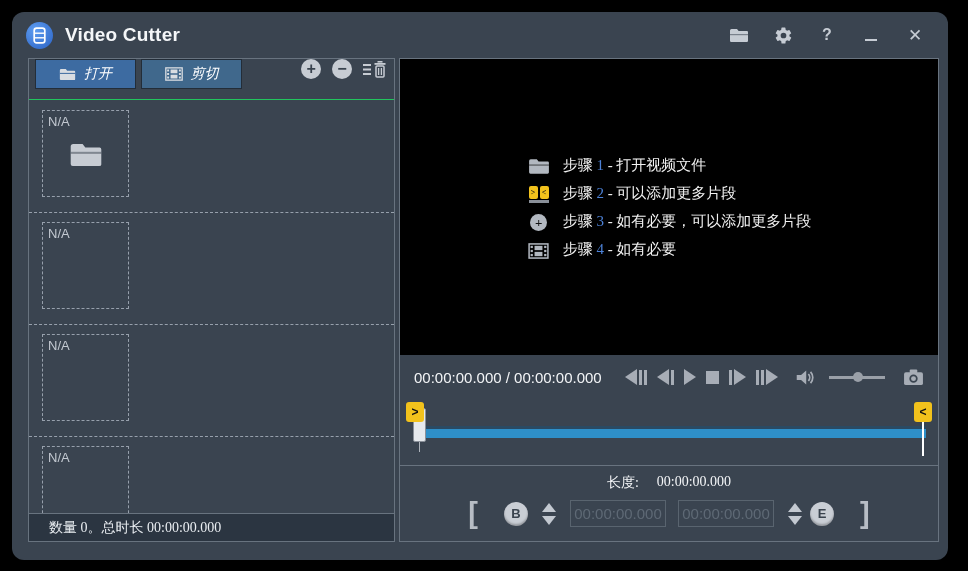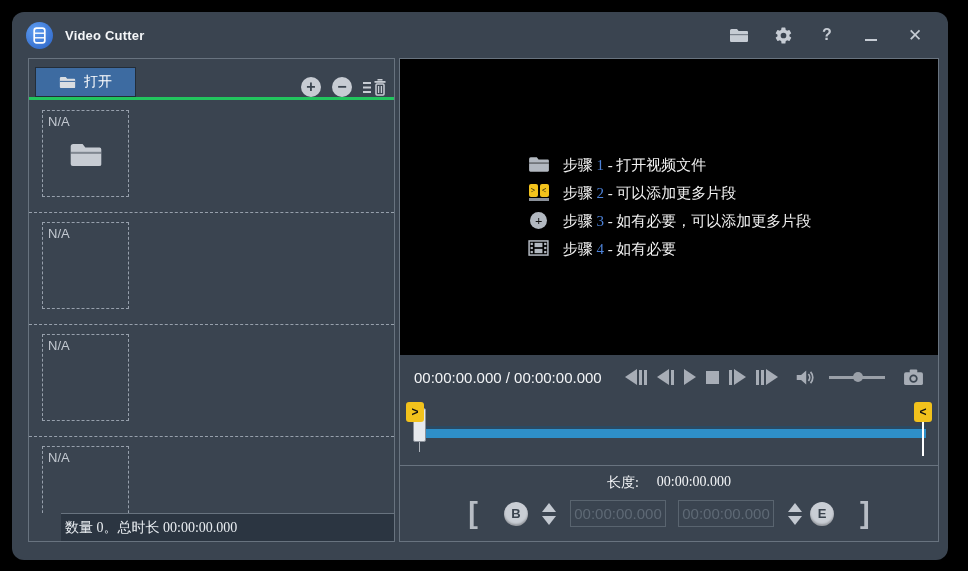--- a/index.html
+++ b/index.html
@@ -7,60 +7,60 @@
               font-family:"Liberation Sans", sans-serif; }
   .window { position:absolute; left:12px; top:12px; width:936px; height:548px;
             background:#3a4450; border-radius:12px; }
 
   
   .titlebar { position:absolute; left:0; top:0; right:0; height:46px;
               display:flex; align-items:center; padding:0 22px 0 14px; }
   .app-logo { width:27px; height:27px; border-radius:50%;
               background:radial-gradient(circle at 35% 30%, #5e9cf0, #2a62c4);
               display:flex; align-items:center; justify-content:center; margin-right:12px; }
-  .win-title { color:#f4f6f8; font-weight:bold; font-size:13px; letter-spacing:.2px; }
+  .win-title { color:#f4f6f8; font-weight:bold; font-size:19px; letter-spacing:.2px; }
   .tb-icons { margin-left:auto; display:flex; align-items:center; gap:22px; }
   .tb-btn { width:22px; height:22px; display:flex; align-items:center; justify-content:center;
             color:#c6ccd4; cursor:pointer; }
   .help-glyph { font-size:16px; font-weight:bold; color:#c6ccd4; }
   .min-bar { width:12px; height:2px; background:#c6ccd4; margin-top:10px; }
   .close-glyph { font-size:17px; color:#c6ccd4; }
 
   
   .left-panel { position:absolute; left:16px; top:46px; width:367px; height:484px;
                 border:1px solid #68737f; }
-  .lp-toolbar { height:41px; display:flex; align-items:flex-end; padding:0 8px 0 6px;
-                border-bottom:3px solid #22c55e; }
+  .lp-toolbar { height:41px; display:flex; align-items:flex-start; padding:0 8px 0 6px;
+                border-bottom:1px solid #22c55e;font-style:italic; }
   .tab-btn { height:30px; width:101px; display:flex; align-items:center; justify-content:center;
              gap:8px; color:#fff; font-size:14px; border:1px solid #232d38; cursor:pointer; }
   .tab-open { background:#3d6ba1; }
   .tab-cut  { background:#40688c; margin-left:5px; }
   .lp-tools { margin-left:auto; display:flex; align-items:center; gap:11px; }
   .circle-btn { width:20px; height:20px; border-radius:50%; background:#c7ccd3; color:#39434e;
                 display:flex; align-items:center; justify-content:center;
                 font-size:16px; font-weight:bold; line-height:1; cursor:pointer; }
   .lp-list { position:absolute; top:42px; bottom:28px; left:0; right:0; overflow:hidden; }
   .lp-item { height:112px; position:relative; border-bottom:1px dashed #97a0ac; }
   .thumb { position:absolute; left:13px; top:9px; width:87px; height:87px;
            border:1px dashed #97a0ac; color:#c3c9d1; font-size:13px; padding:3px 0 0 5px;
            cursor:pointer; }
   .thumb .thumb-folder { position:absolute; left:50%; top:50%; transform:translate(-50%,-46%); }
   .lp-status { position:absolute; left:0; right:0; bottom:0; height:28px; background:#2b3541;
                border-top:1px solid #68737f; color:#e9edf1; font-size:14px;
-               display:flex; align-items:center; padding-left:4px;
-               font-family:"Liberation Serif", serif;margin-left:32px; }
+               display:flex; align-items:center; padding-left:20px;
+               font-family:"Liberation Serif", serif; }
 
   
   .right-panel { position:absolute; left:387px; top:46px; width:540px; height:484px;
                  border:1px solid #68737f; }
   .video-area { position:relative; height:296px; background:#000;
                 display:flex; align-items:center; justify-content:center; }
   .steps { display:flex; flex-direction:column; gap:9px;
            font-family:"Liberation Serif", serif; }
-  .step-row { display:flex; align-items:flex-start; gap:12px; color:#f2f2f2; font-size:15px; }
+  .step-row { display:flex; align-items:flex-end; gap:12px; color:#f2f2f2; font-size:15px; }
   .step-num { color:#4d82d8; }
   .step-ic { width:24px; display:flex; justify-content:center; }
   .tagpair { display:flex; flex-direction:column; align-items:center; }
   .tagpair .tags { display:flex; gap:2px; }
   .minitag { width:9px; height:13px; background:#f2c21c; border-radius:2px; color:#111;
              font-size:8px; font-weight:bold; display:flex; align-items:center; justify-content:center; }
   .tagbase { width:20px; height:3px; background:#8a9099; margin-top:1px; }
   .pluscircle { width:17px; height:17px; border-radius:50%; background:#b2b8c0; color:#111;
                 font-size:13px; font-weight:bold; display:flex; align-items:center;
                 justify-content:center; line-height:1; }
@@ -156,20 +156,34 @@
 
   <div class="left-panel">
     <div class="lp-toolbar">
       <div class="tab-btn tab-open">
         <svg class="icon-svg" width="17" height="13" viewBox="0 0 20 15">
           <path d="M1 2.5 Q1 1 2.5 1 H8 l1.6 2 H18 Q19 3 19 4.2 V13 Q19 14 17.8 14 H2.2 Q1 14 1 12.8 Z" fill="#d9dde2"></path>
           <path d="M1 5.6 h18 v1.2 H1z" fill="#3d6ba1"></path>
         </svg>
         <span>打开</span>
       </div>
+      <div class="tab-btn tab-cut">
+        <svg class="icon-svg" width="18" height="14" viewBox="0 0 22 17">
+          <rect x="1" y="1" width="20" height="15" fill="none" stroke="#d9dde2" stroke-width="1.6"></rect>
+          <rect x="2.6" y="3" width="2.4" height="2.4" fill="#d9dde2"></rect>
+            <rect x="2.6" y="7.3" width="2.4" height="2.4" fill="#d9dde2"></rect>
+            <rect x="2.6" y="11.6" width="2.4" height="2.4" fill="#d9dde2"></rect>
+          <rect x="17" y="3" width="2.4" height="2.4" fill="#d9dde2"></rect>
+            <rect x="17" y="7.3" width="2.4" height="2.4" fill="#d9dde2"></rect>
+            <rect x="17" y="11.6" width="2.4" height="2.4" fill="#d9dde2"></rect>
+          <rect x="6.8" y="3" width="8.4" height="4.6" fill="#d9dde2"></rect>
+            <rect x="6.8" y="9.4" width="8.4" height="4.6" fill="#d9dde2"></rect>
+        </svg>
+        <span>剪切</span>
+      </div>
       <div class="lp-tools">
         <div class="circle-btn">
           <span>+</span>
         </div>
         <div class="circle-btn">
           <span>−</span>
         </div>
         <div>
           <svg class="icon-svg" width="23" height="17" viewBox="0 0 23 17">
             <rect x="0" y="3" width="8" height="2" fill="#c7ccd3"></rect>

